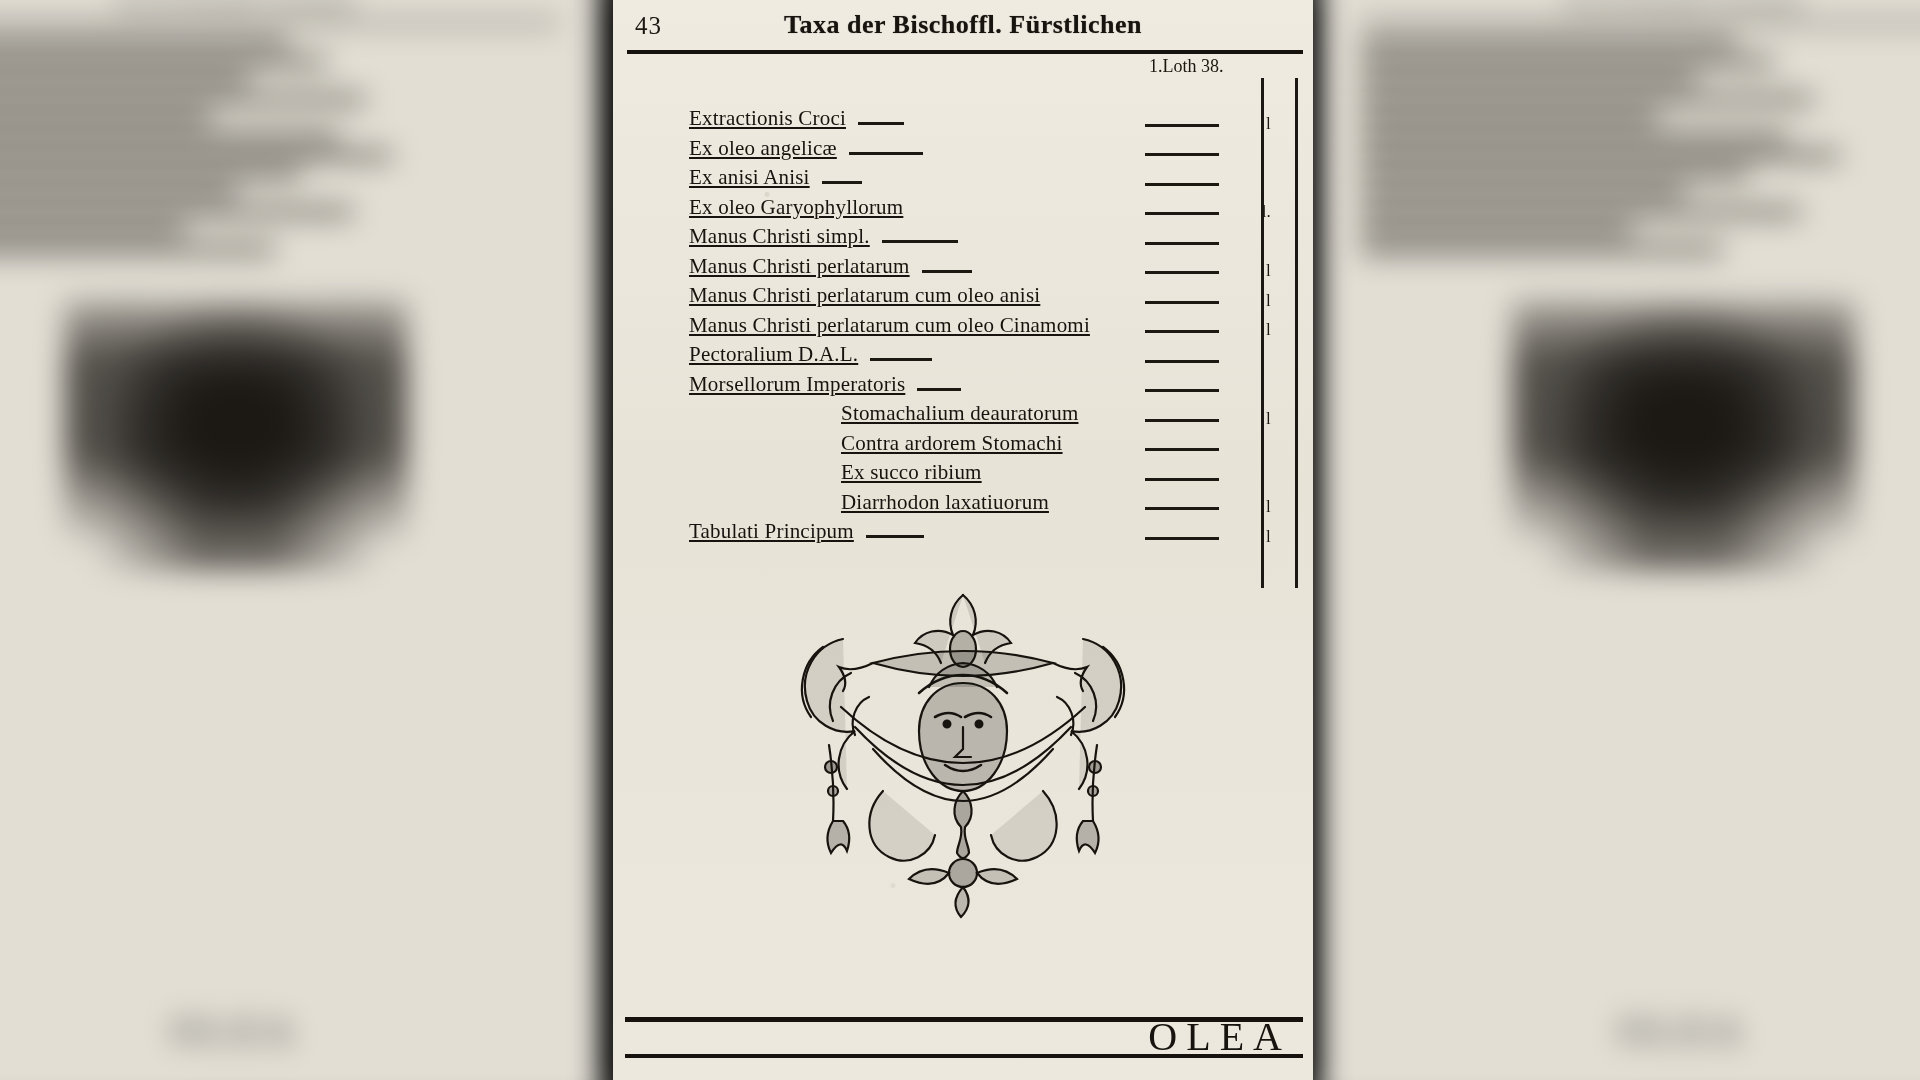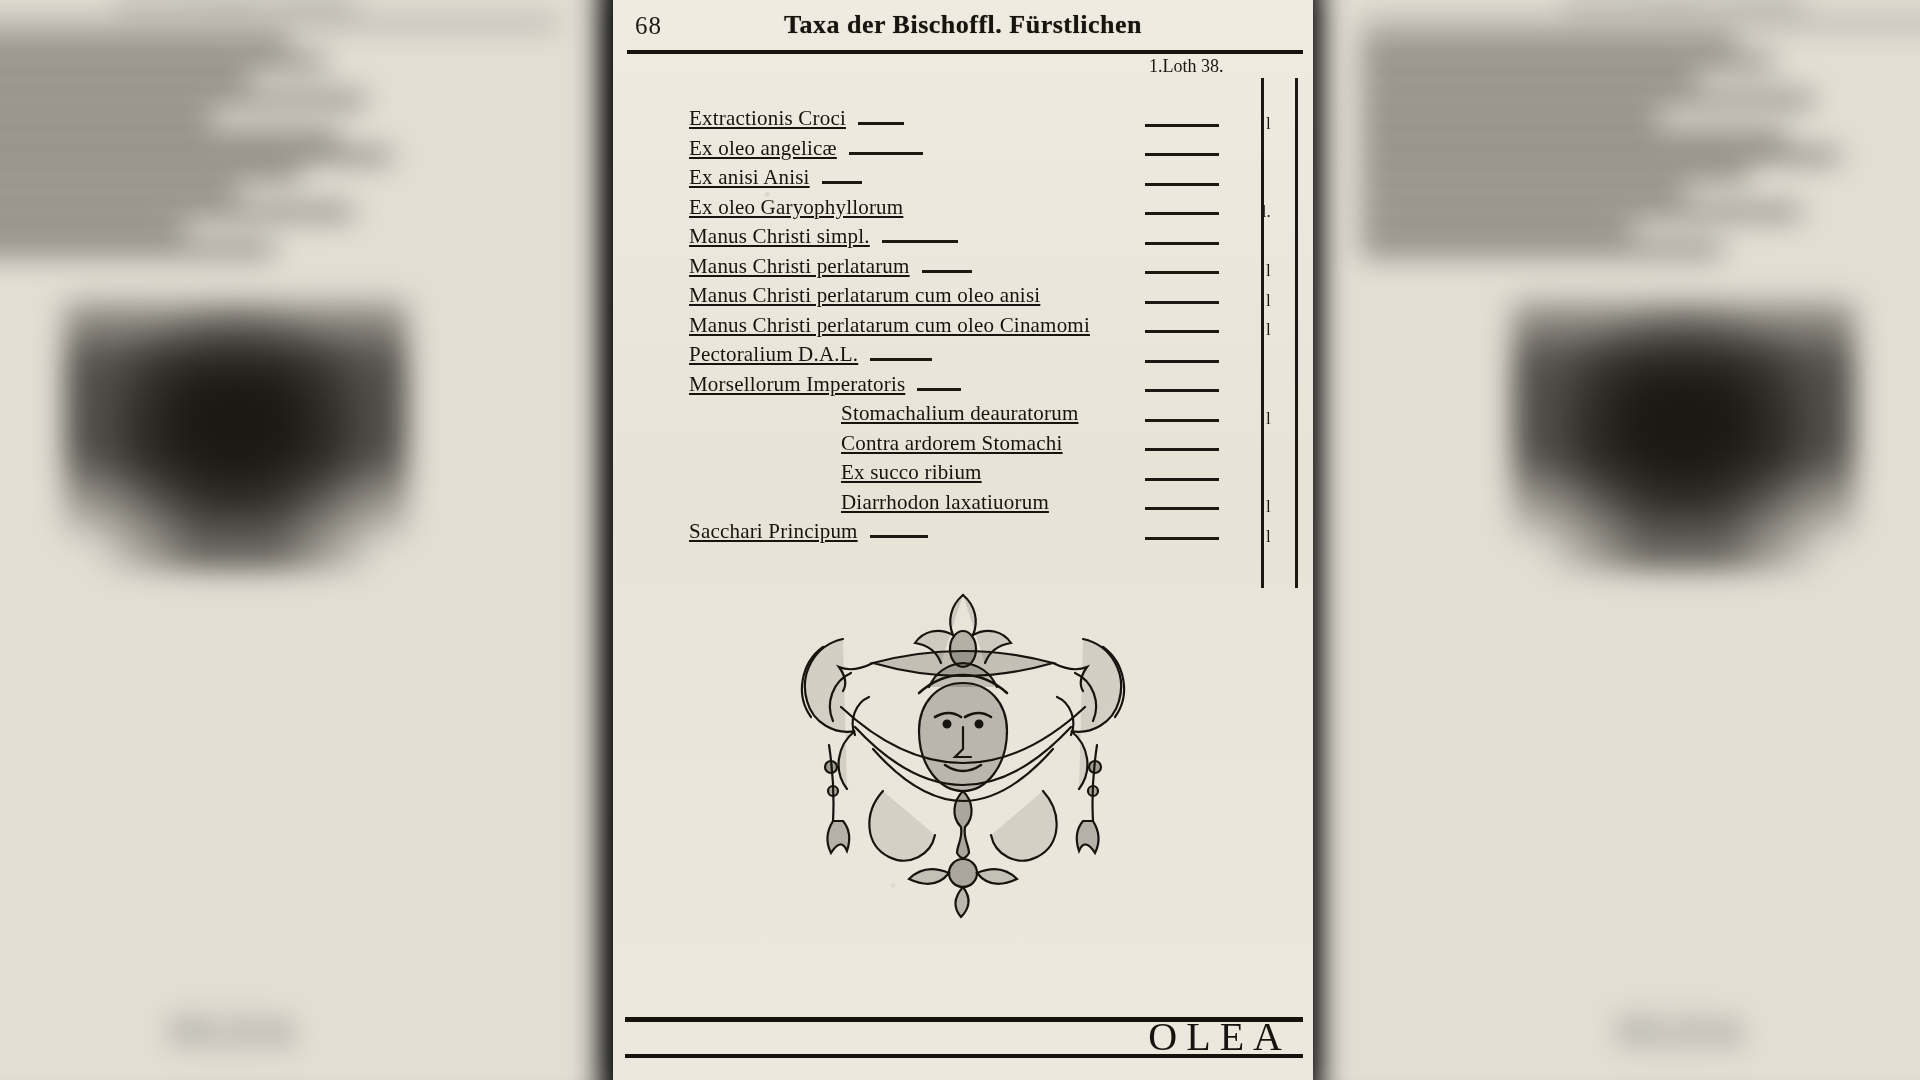--- a/index.html
+++ b/index.html
@@ -278,21 +278,21 @@
         <div class="bg-orn"></div>
         <div class="bg-foot">OLEA</div>
       </div>
     </div>
   </div>
 
   <div class="page">
     <div class="page-texture"></div>
 
     <div class="header">
-      <div class="folio">68</div>
+      <div class="folio">43</div>
       <div class="running-title">Taxa der Bischoffl. Fürstlichen</div>
       <div class="header-rule"></div>
     </div>
 
     <div class="col-head">1.Loth 38.</div>
 
     <div class="vrule a"></div>
     <div class="vrule b"></div>
 
     <div class="entries">
@@ -384,21 +384,21 @@
         <span class="price-mark"></span>
       </div>
 
       <div class="entry indent">
         <span class="entry-label">Diarrhodon laxatiuorum</span>
         <span class="price-rule"></span>
         <span class="price-mark">l</span>
       </div>
 
       <div class="entry">
-        <span class="entry-label">Sacchari Principum</span>
+        <span class="entry-label">Tabulati Principum</span>
         <span class="leader" style="width:58px"></span>
         <span class="price-rule"></span>
         <span class="price-mark">l</span>
       </div>
     </div>
 
     <div class="ornament">
       <svg viewBox="0 0 480 350" width="480" height="350" aria-hidden="true">
         <g fill="none" stroke="#17140f" stroke-width="2.2" stroke-linecap="round">
 

